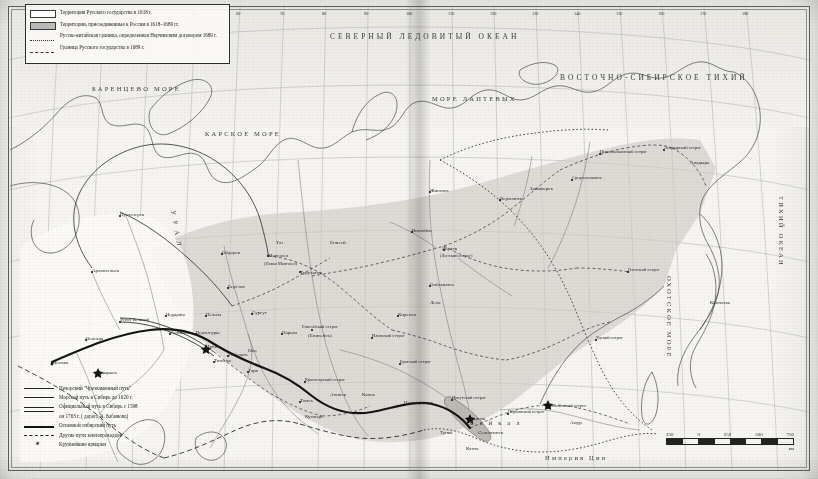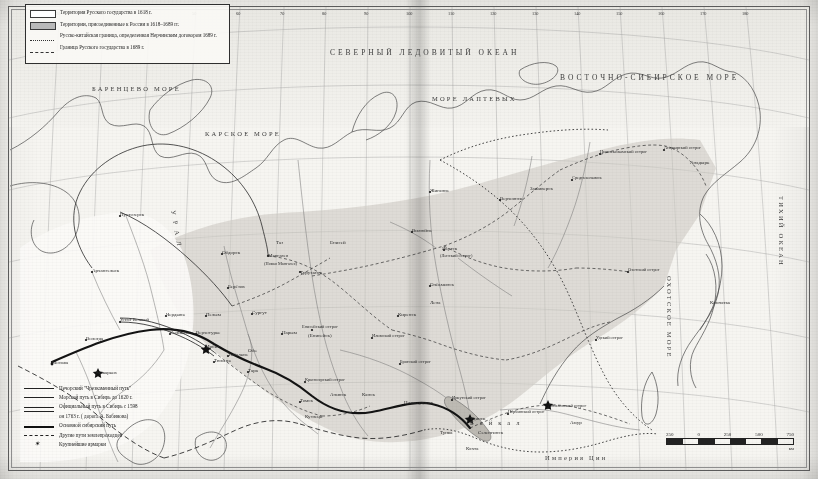--- a/index.html
+++ b/index.html
@@ -355,24 +355,24 @@
       <span class="gnum" style="left: 616px; top: 11px;">150</span>
       <span class="gnum" style="left: 658px; top: 11px;">160</span>
       <span class="gnum" style="left: 700px; top: 11px;">170</span>
       <span class="gnum" style="left: 742px; top: 11px;">180</span>
     </div>
 
   <div id="sea-labels">
       <div class="lbl sea" style="left: 205px; top: 131px;">КАРСКОЕ МОРЕ</div>
       <div class="lbl sea" style="left: 92px; top: 86px;">БАРЕНЦЕВО МОРЕ</div>
       <div class="lbl sea" style="left: 432px; top: 96px;">МОРЕ ЛАПТЕВЫХ</div>
-      <div class="lbl sea sea-big" style="left: 560px; top: 74px;">ВОСТОЧНО-СИБИРСКОЕ МОРЕ</div>
+      <div class="lbl sea sea-big" style="left: 560px; top: 74px;">ВОСТОЧНО-СИБИРСКОЕ ТИХИЙ</div>
       <div class="lbl sea" style="left: 672px; top: 276px; transform: rotate(90deg); transform-origin: left top;">ОХОТСКОЕ МОРЕ</div>
       <div class="lbl sea" style="left: 784px; top: 196px; transform: rotate(90deg); transform-origin: left top;">ТИХИЙ ОКЕАН</div>
-      <div class="lbl sea sea-big" style="left: 330px; top: 49px;">СЕВЕРНЫЙ ЛЕДОВИТЫЙ ОКЕАН</div>
+      <div class="lbl sea sea-big" style="left: 330px; top: 33px;">СЕВЕРНЫЙ ЛЕДОВИТЫЙ ОКЕАН</div>
     </div>
   <div id="region-labels">
       <div class="lbl sea" style="left: 545px; top: 455px;">Империя Цин</div>
       <div class="lbl sea" style="left: 176px; top: 210px; transform: rotate(80deg); transform-origin: left top;">У Р А Л</div>
       <div class="lbl sea" style="left: 470px; top: 420px;">Б а й к а л</div>
     </div>
   <div id="place-labels">
       <div class="lbl place" style="left: 268px; top: 253px;">Мангазея</div>
       <div class="lbl tiny" style="left: 264px; top: 262px;">(Новая Мангазея)</div>
       <div class="lbl place" style="left: 300px; top: 270px;">Туруханск</div>

